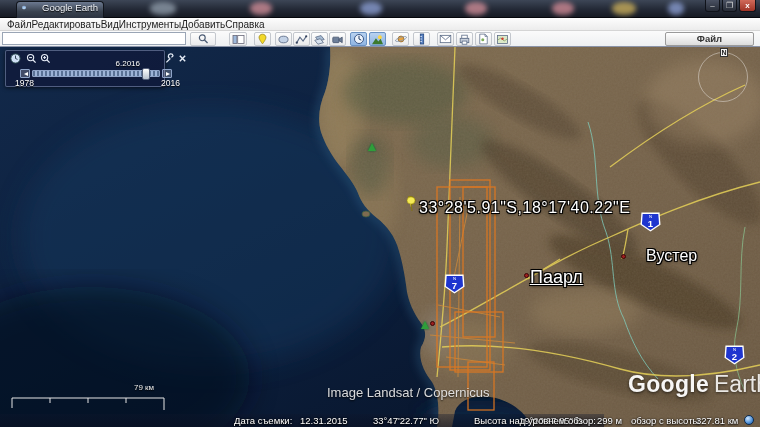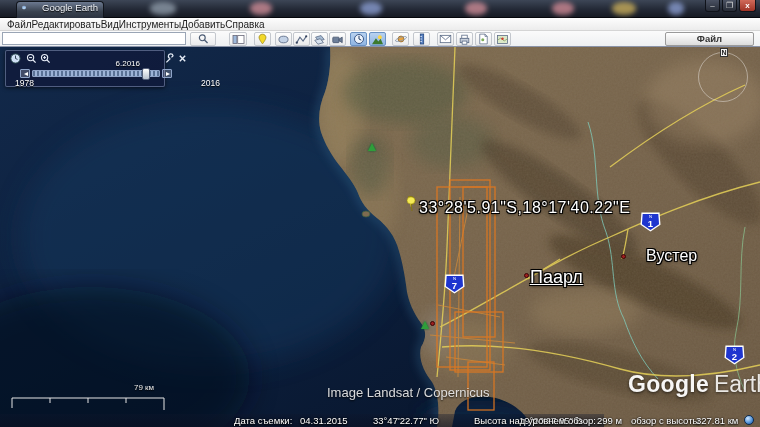--- a/index.html
+++ b/index.html
@@ -83,21 +83,21 @@
   .ts-track { position:absolute; left:26px; top:19px; width:128px; height:7px; border:1px solid #8fa4c8;
     background:repeating-linear-gradient(90deg,#5a7296 0 2px,#9db4d8 2px 4px); border-radius:1px; }
   .ts-thumb { position:absolute; left:136px; top:16.5px; width:8px; height:12px;
     background:linear-gradient(#fdfdfd,#b9c2cf); border:1px solid #55607a; border-radius:2px; }
   .ts-arrow { position:absolute; top:18px; width:10px; height:9px; background:rgba(210,220,240,.25);
     border:1px solid #8fa4c8; border-radius:1px; }
   .ts-arrow i { position:absolute; top:2px; width:0; height:0; border-top:2.5px solid transparent; border-bottom:2.5px solid transparent; }
   .ts-arrow.left { left:14px; } .ts-arrow.left i { left:2.5px; border-right:4px solid #fff; }
   .ts-arrow.right { left:156px; } .ts-arrow.right i { left:3px; border-left:4px solid #fff; }
   .ts-year { position:absolute; top:27px; font-size:8.5px; color:#fff; text-shadow:0 1px 1px #000; }
-  .ts-year.start { left:9px; } .ts-year.end { left:155px;margin-left:40px; }
+  .ts-year.start { left:9px; } .ts-year.end { left:155px; }
 
   
   .statusbar { position:absolute; left:0; bottom:0; width:604px; height:13px;
     background:linear-gradient(rgba(14,22,44,.35),rgba(10,16,34,.62)); }
   .statusbar span { position:absolute; top:1px; font-size:9.5px; color:#fff; white-space:nowrap;
     text-shadow:0 1px 2px #000, 0 0 2px #000; }
   .st-date-label { left:234px; }
   .st-eye-icon { position:absolute; left:744px; top:1px; width:10px; height:10px; border-radius:50%;
     background:radial-gradient(circle at 35% 30%, #cfe6ff, #4d8fd6 60%, #1c4f8c); border:1px solid #0d2c52; }
 </style>
@@ -412,21 +412,21 @@
       <div class="ts-thumb"></div>
       <div class="ts-arrow right">
           <i></i>
         </div>
       <div class="ts-year start">1978</div>
       <div class="ts-year end">2016</div>
     </div>
 
     <div class="statusbar">
       <span class="st-date-label" style="left:234px">Дата съемки:</span>
-      <span style="left:300px">04.31.2015</span>
+      <span style="left:300px">12.31.2015</span>
       <span style="left:373px">33°47'22.77" Ю</span>
       <span style="left:519px">19°20'27.85" В</span>
 
       <span class="st-elev" style="left:474px;display:inline">Высота над уровнем обзор:</span>
       <span style="left:597px">299 м</span>
       <span style="left:631px">обзор с высоты</span>
       <span style="left:696px">327.81 км</span>
       <span class="st-eye-icon"></span>
     </div>
 

